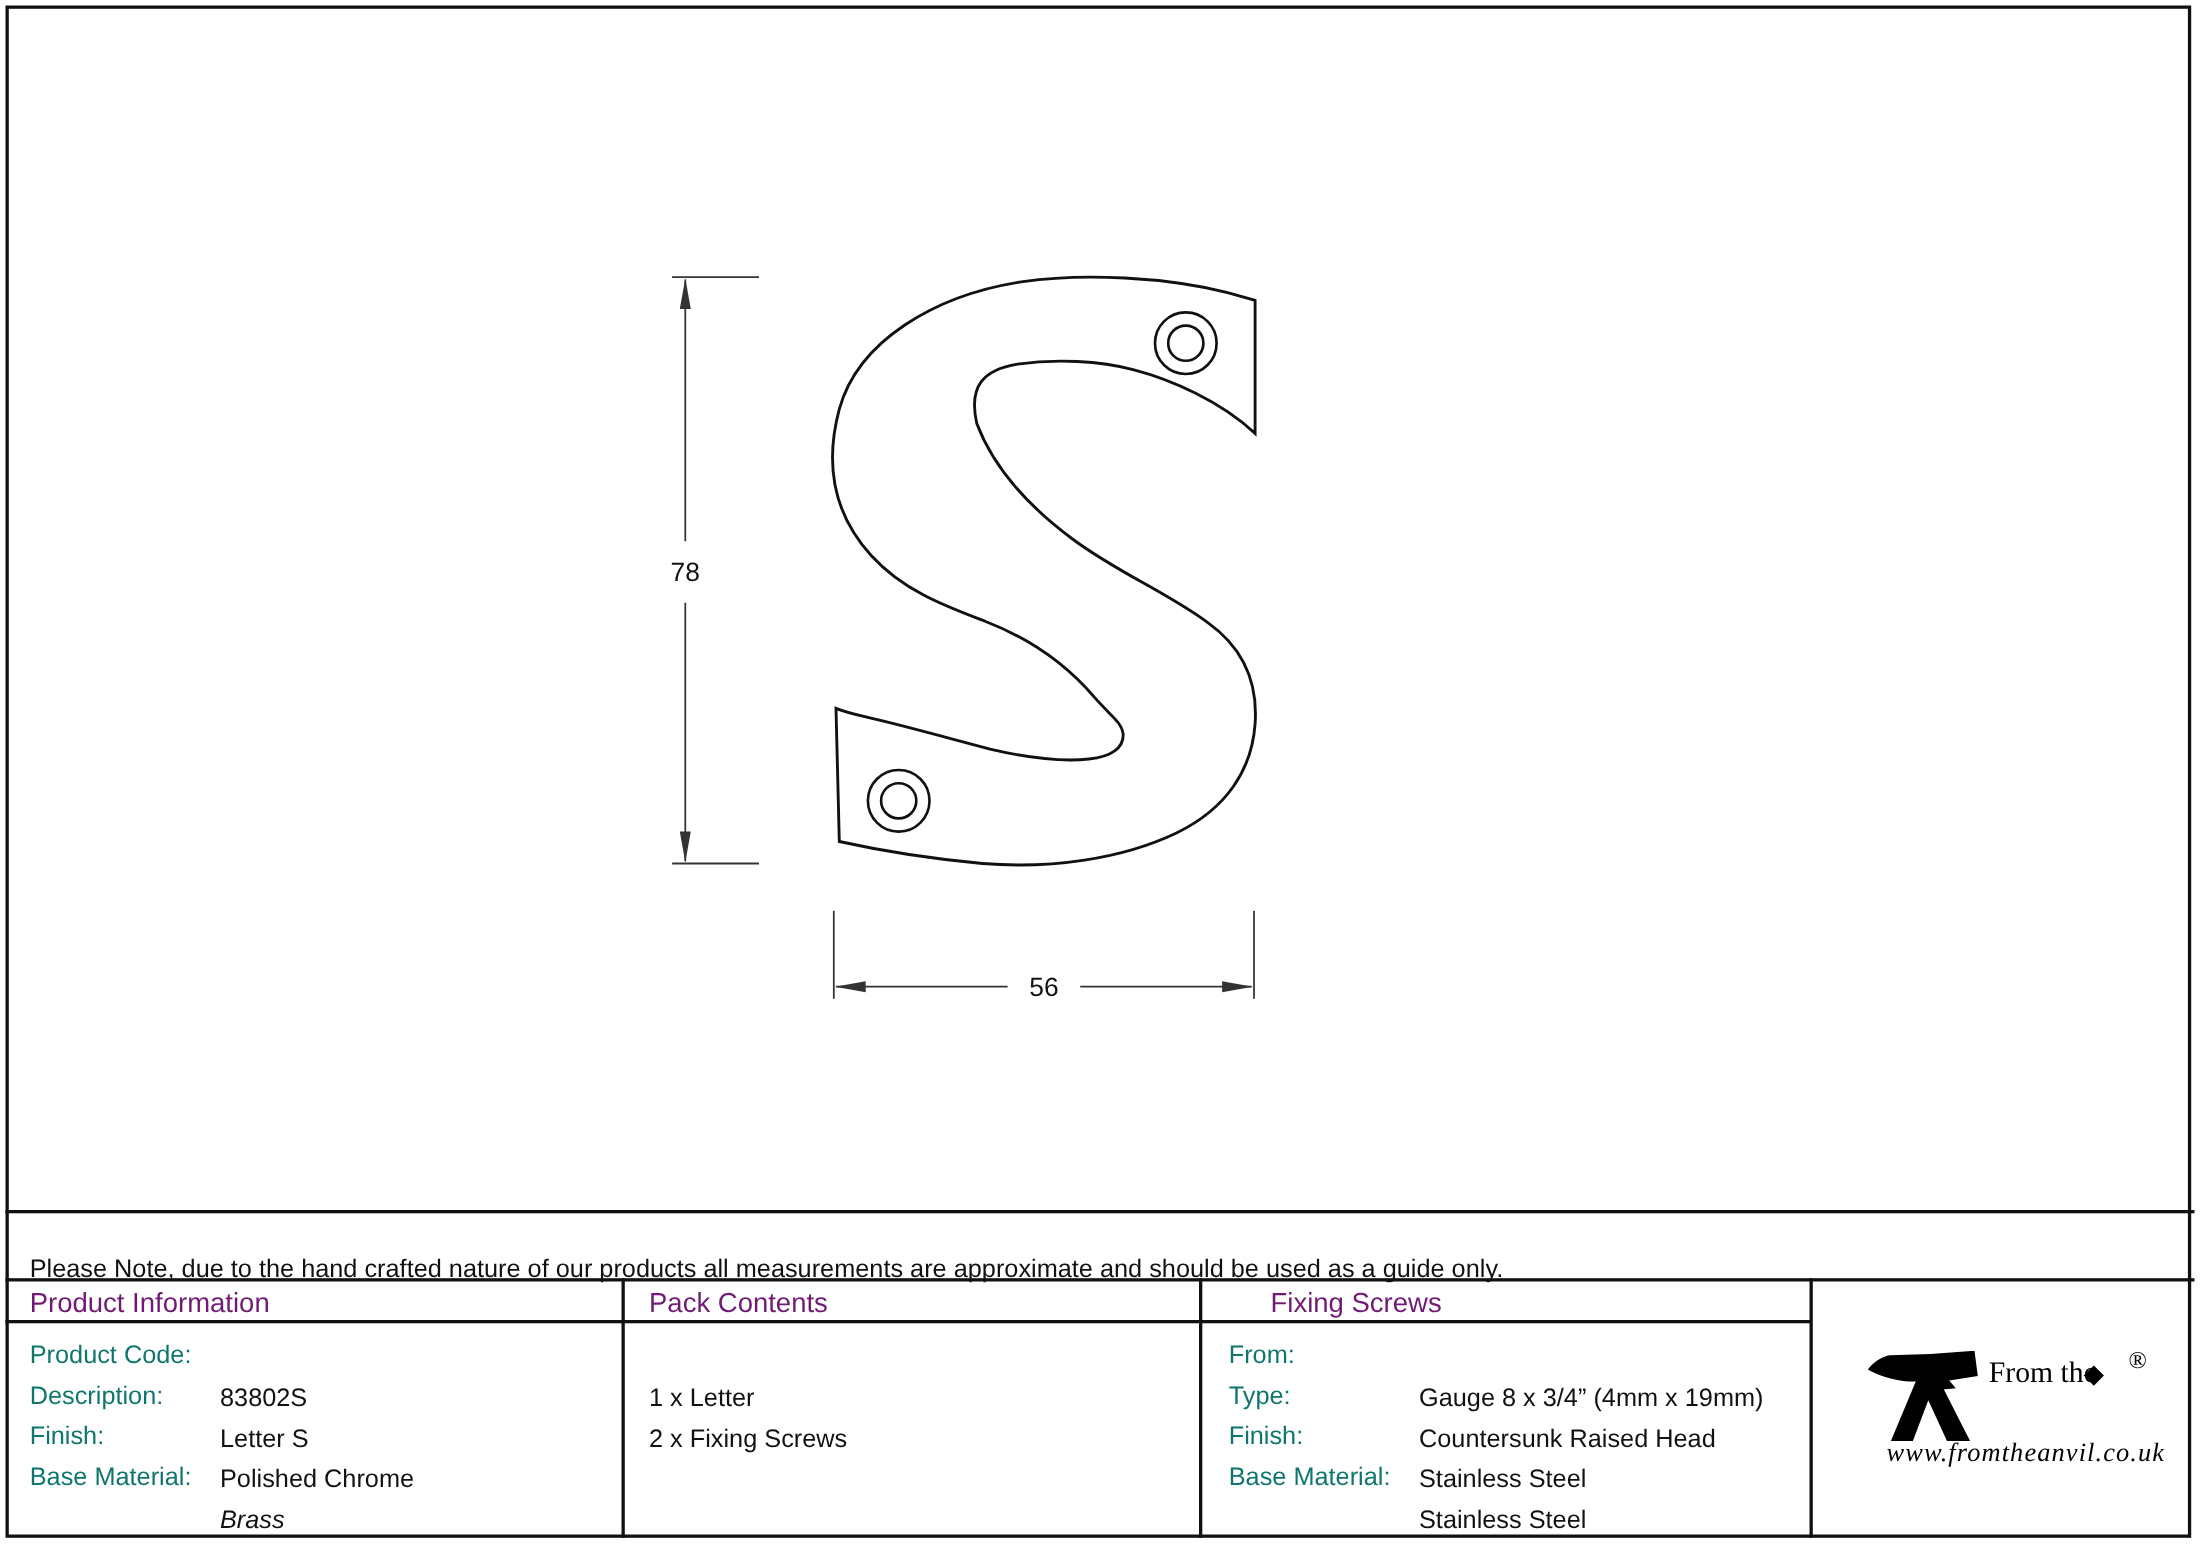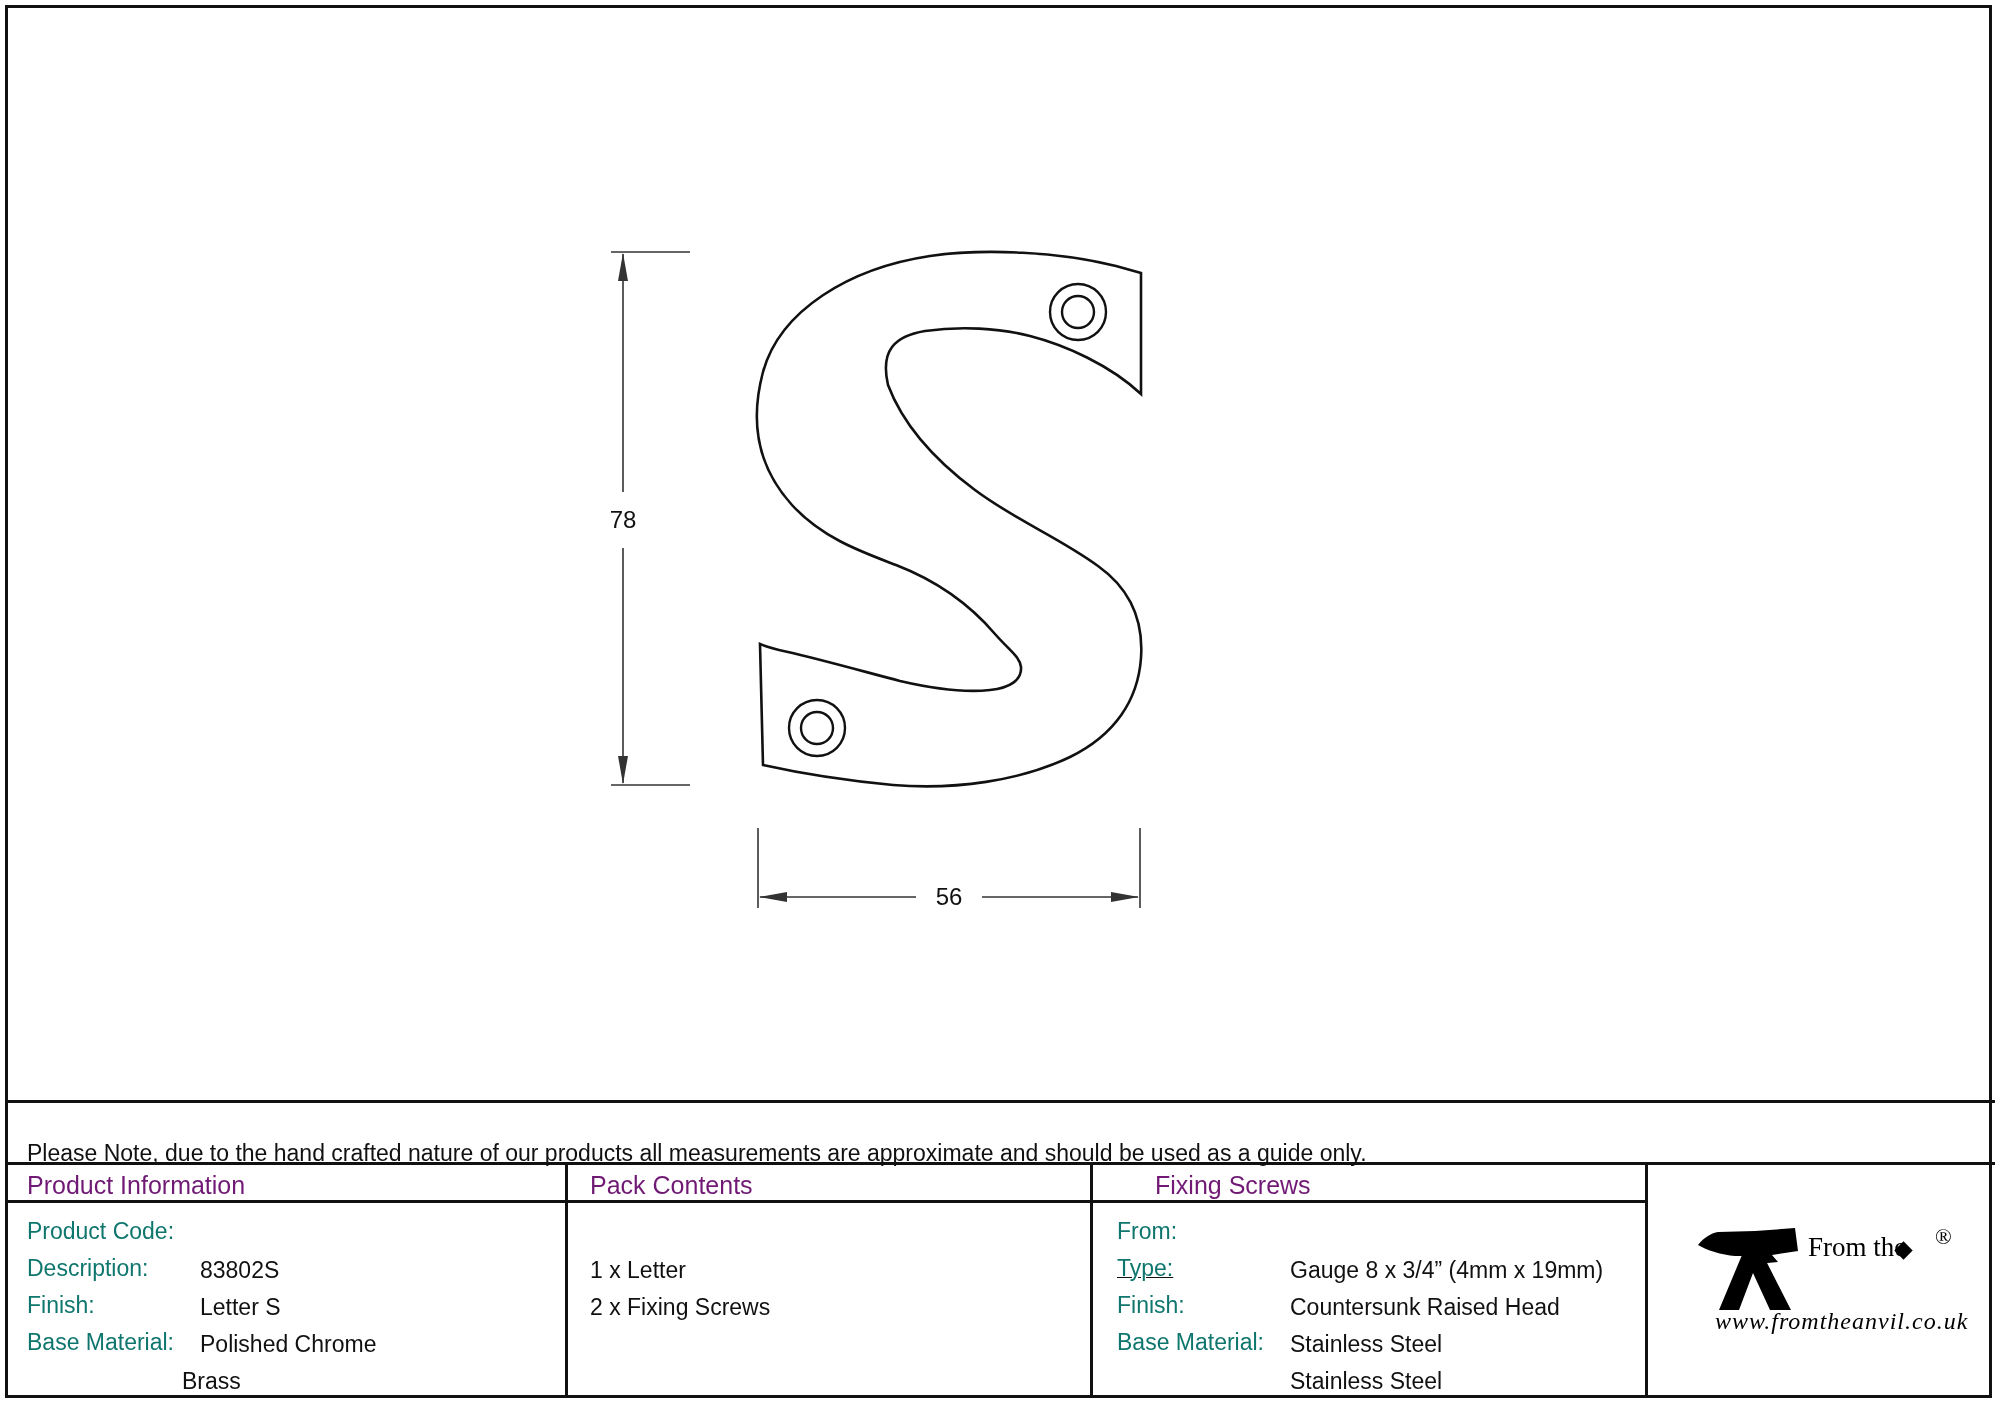--- a/index.html
+++ b/index.html
@@ -95,35 +95,35 @@
   <div class="abs" style="top:37px;left:0;width:530px;">
     <span class="row-label">Description:</span>
     <span class="row-value abs" style="left:173px;">Letter S</span>
   </div>
   <div class="abs" style="top:74px;left:0;width:530px;">
     <span class="row-label">Finish:</span>
     <span class="row-value abs" style="left:173px;">Polished Chrome</span>
   </div>
   <div class="abs" style="top:111px;left:0;width:530px;">
     <span class="row-label">Base Material:</span>
-    <span class="row-value abs" style="left:155px;">Brass</span>
+    <span class="row-value abs" style="left:173px;font-style:italic;">Brass</span>
   </div>
 </div>
 
 <div class="abs" style="left:590px;top:1218px;width:490px;">
   <div class="abs row-value" style="top:0;left:0;">1 x Letter</div>
   <div class="abs row-value" style="top:37px;left:0;">2 x Fixing Screws</div>
 </div>
 
 <div class="abs" style="left:1117px;top:1218px;width:525px;">
   <div class="abs" style="top:0;left:0;width:525px;">
     <span class="row-label">From:</span>
     <span class="row-value abs" style="left:173px;">Gauge 8 x 3/4” (4mm x 19mm)</span>
   </div>
-  <div class="abs" style="top:37px;left:0;width:525px;text-decoration:underline;">
+  <div class="abs" style="top:37px;left:0;width:525px;">
     <span class="row-label">Type:</span>
     <span class="row-value abs" style="left:173px;">Countersunk Raised Head</span>
   </div>
   <div class="abs" style="top:74px;left:0;width:525px;">
     <span class="row-label">Finish:</span>
     <span class="row-value abs" style="left:173px;">Stainless Steel</span>
   </div>
   <div class="abs" style="top:111px;left:0;width:525px;">
     <span class="row-label">Base Material:</span>
     <span class="row-value abs" style="left:173px;">Stainless Steel</span>

